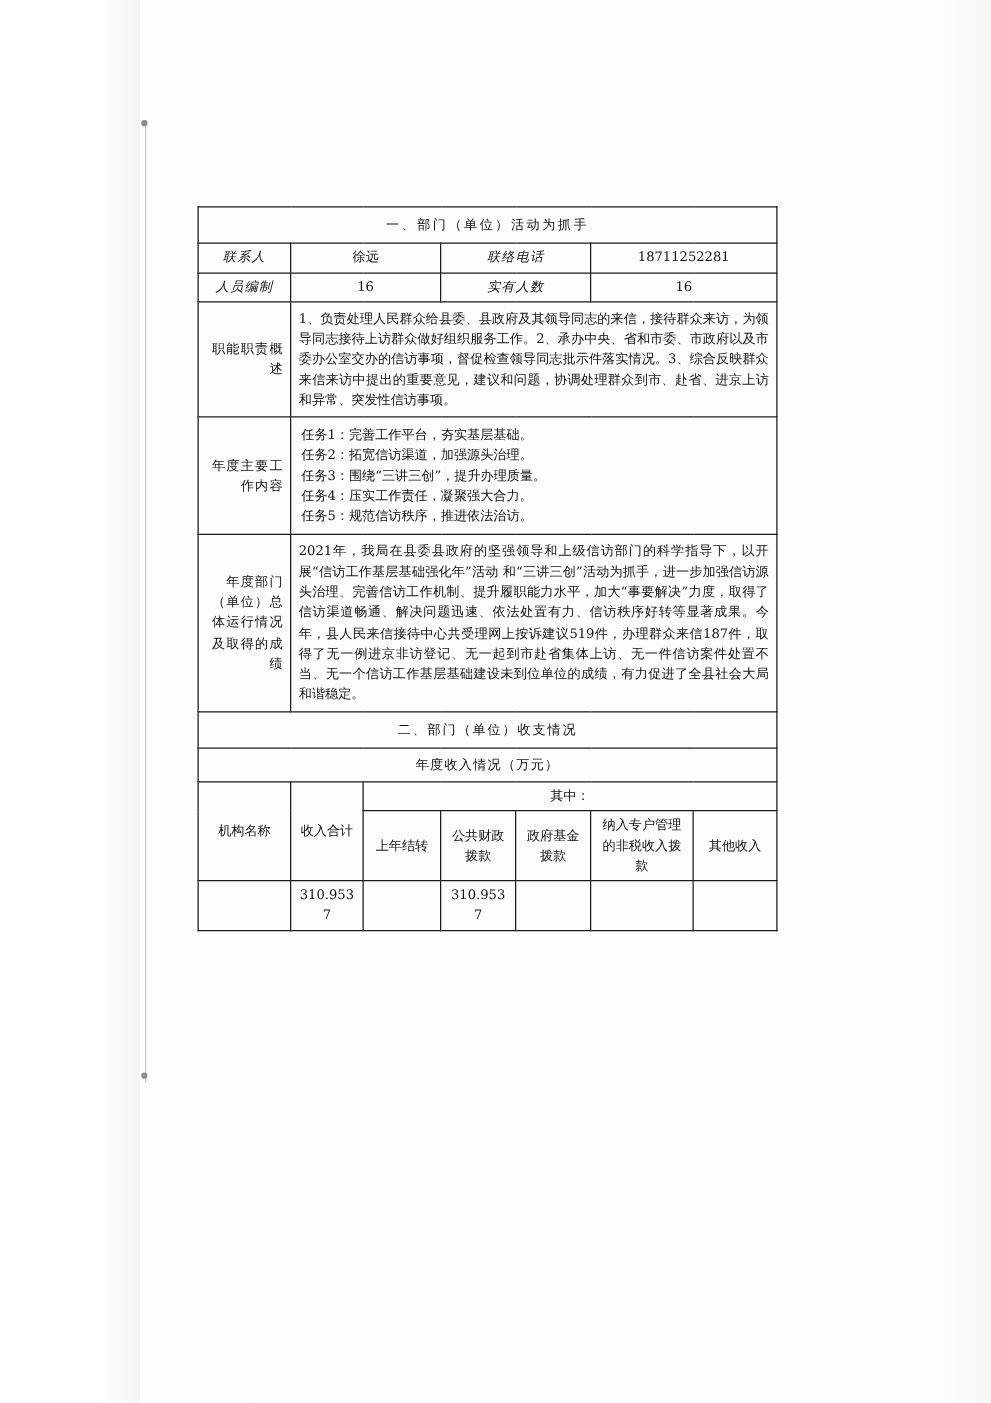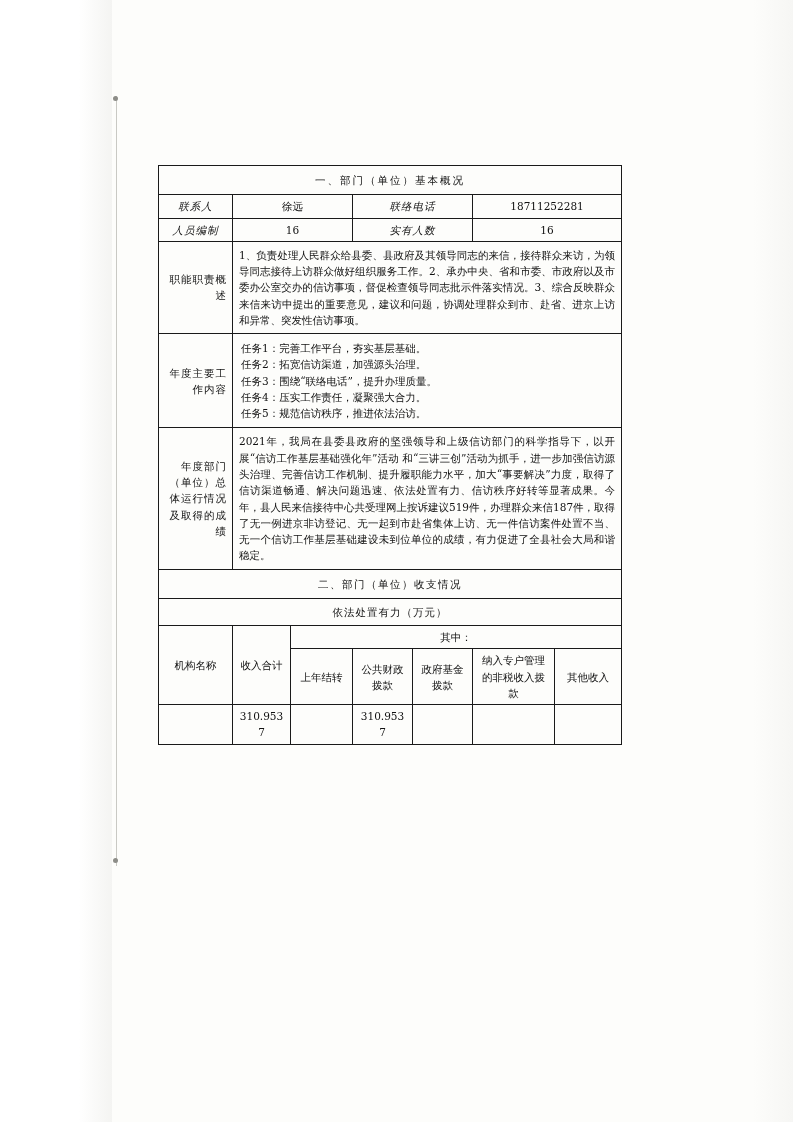--- a/index.html
+++ b/index.html
@@ -164,21 +164,21 @@
       <col style="width:74px">
       <col style="width:58px">
       <col style="width:62px">
       <col style="width:60px">
       <col style="width:60px">
       <col style="width:82px">
       <col style="width:67px">
     </colgroup>
     <tbody>
       <tr>
-        <td class="sec-head" colspan="7">一、部门（单位）基本概况</td>
+        <td class="sec-head" colspan="7">一、部门（单位）活动为抓手</td>
       </tr>
       <tr>
         <td class="lbl">联系人</td>
         <td class="val" colspan="2">徐远</td>
         <td class="lbl" colspan="2">联络电话</td>
         <td class="val" colspan="2">18711252281</td>
       </tr>
       <tr>
         <td class="lbl">人员编制</td>
         <td class="val-num" colspan="2">16</td>
@@ -187,34 +187,34 @@
       </tr>
       <tr>
         <td class="lbl-tall">职能职责概述</td>
         <td class="para" colspan="6">1、负责处理人民群众给县委、县政府及其领导同志的来信，接待群众来访，为领导同志接待上访群众做好组织服务工作。2、承办中央、省和市委、市政府以及市委办公室交办的信访事项，督促检查领导同志批示件落实情况。3、综合反映群众来信来访中提出的重要意见，建议和问题，协调处理群众到市、赴省、进京上访和异常、突发性信访事项。</td>
       </tr>
       <tr>
         <td class="lbl-tall">年度主要工作内容</td>
         <td class="tasks" colspan="6">
           <div>任务1：完善工作平台，夯实基层基础。</div>
           <div>任务2：拓宽信访渠道，加强源头治理。</div>
-          <div>任务3：围绕“联络电话”，提升办理质量。</div>
+          <div>任务3：围绕“三讲三创”，提升办理质量。</div>
           <div>任务4：压实工作责任，凝聚强大合力。</div>
           <div>任务5：规范信访秩序，推进依法治访。</div>
         </td>
       </tr>
       <tr>
         <td class="lbl-tall">年度部门（单位）总体运行情况及取得的成绩</td>
         <td class="para" colspan="6">2021年，我局在县委县政府的坚强领导和上级信访部门的科学指导下，以开展“信访工作基层基础强化年”活动 和“三讲三创”活动为抓手，进一步加强信访源头治理、完善信访工作机制、提升履职能力水平，加大“事要解决”力度，取得了信访渠道畅通、解决问题迅速、依法处置有力、信访秩序好转等显著成果。今年，县人民来信接待中心共受理网上按诉建议519件，办理群众来信187件，取得了无一例进京非访登记、无一起到市赴省集体上访、无一件信访案件处置不当、无一个信访工作基层基础建设未到位单位的成绩，有力促进了全县社会大局和谐稳定。</td>
       </tr>
       <tr>
         <td class="center-head" colspan="7">二、部门（单位）收支情况</td>
       </tr>
       <tr>
-        <td class="sub-head" colspan="7">依法处置有力（万元）</td>
+        <td class="sub-head" colspan="7">年度收入情况（万元）</td>
       </tr>
       <tr>
         <td class="th-c" rowspan="2">机构名称</td>
         <td class="th-c" rowspan="2">收入合计</td>
         <td class="th-c" colspan="5">其中：</td>
       </tr>
       <tr>
         <td class="th-c">上年结转</td>
         <td class="th-c">公共财政拨款</td>
         <td class="th-c">政府基金拨款</td>

